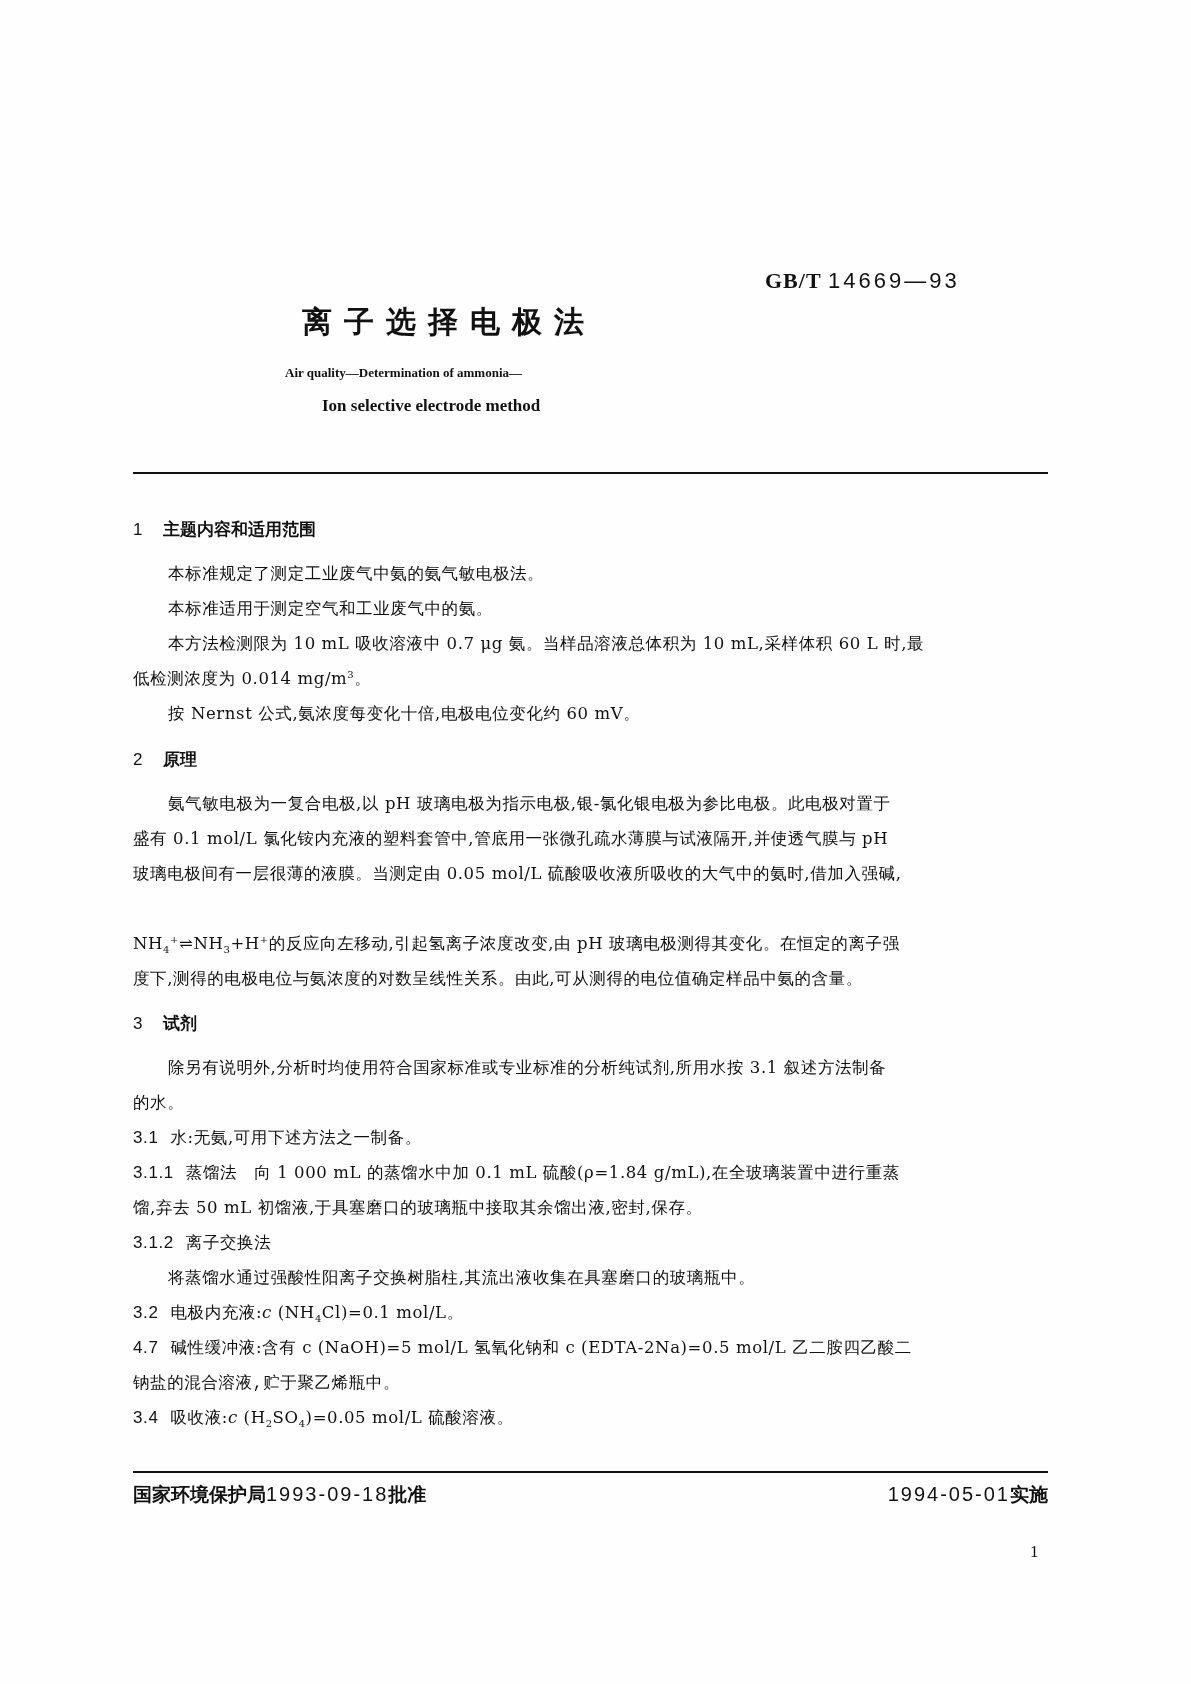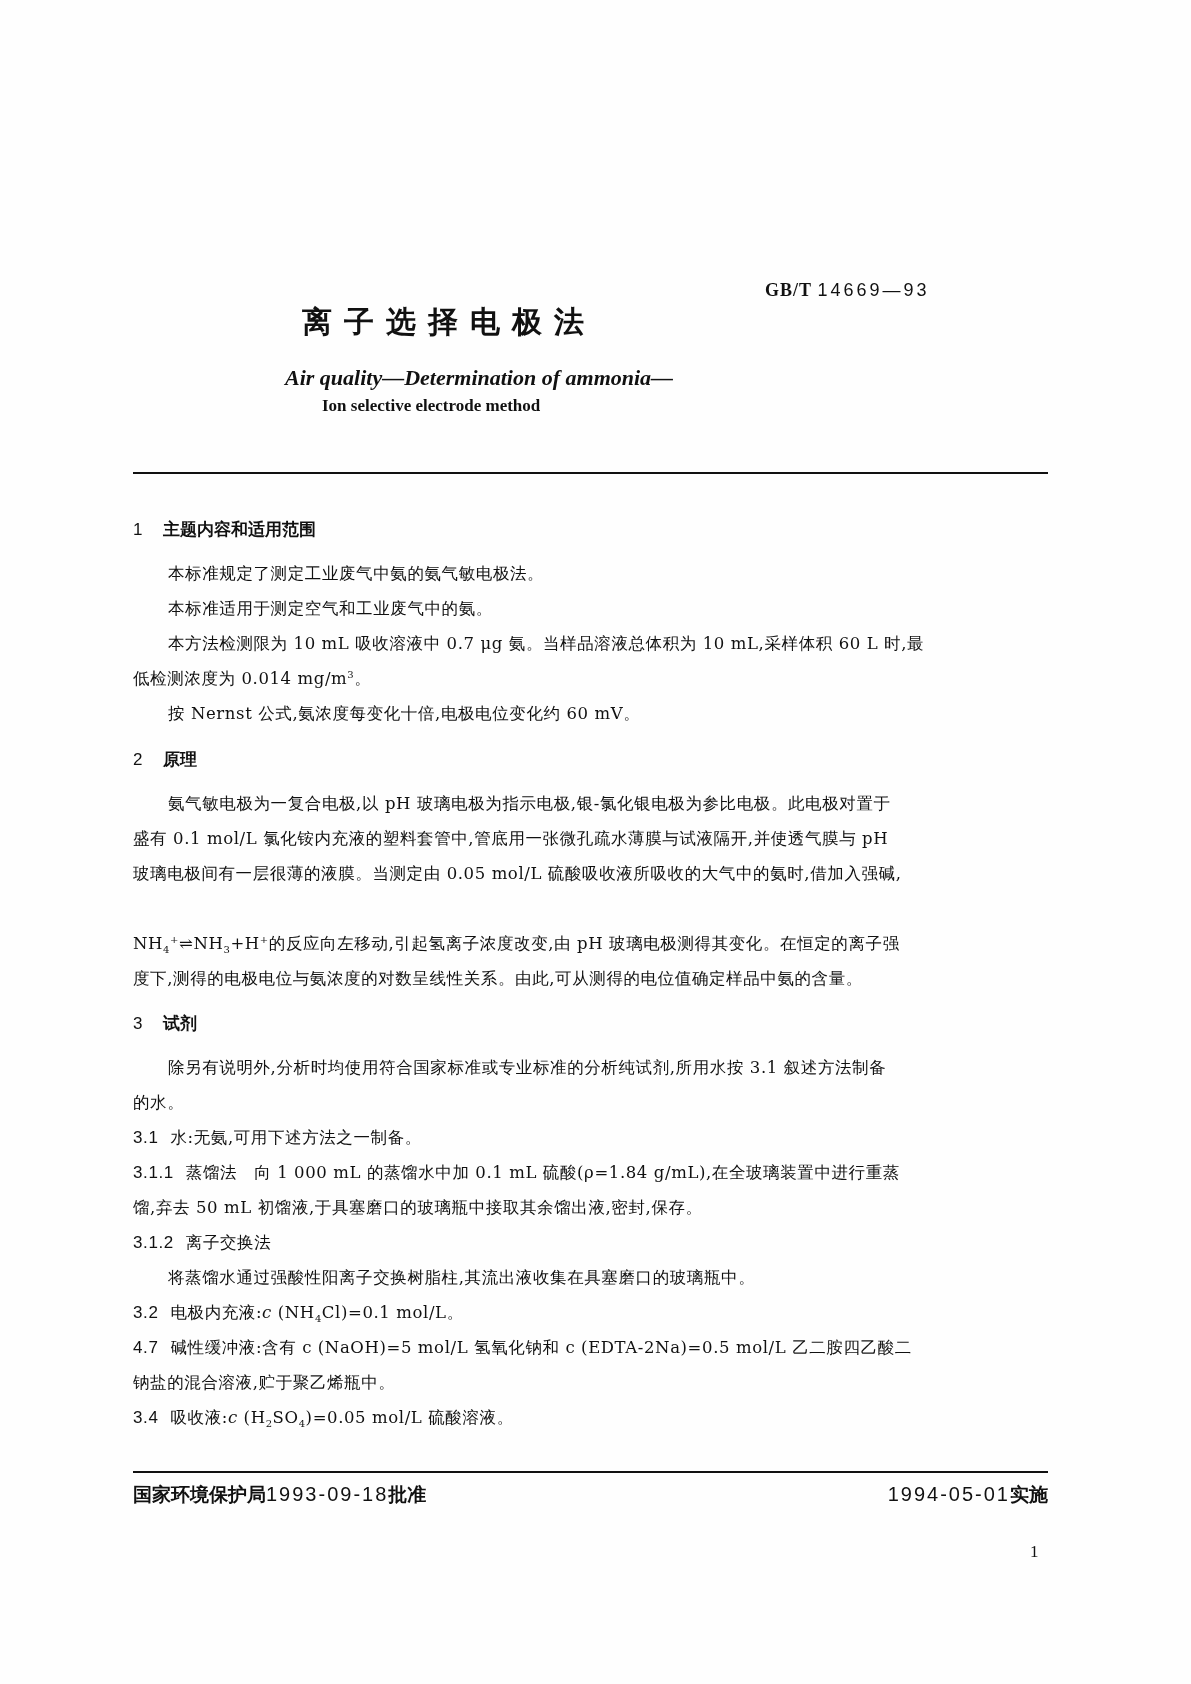--- a/index.html
+++ b/index.html
@@ -8,24 +8,24 @@
     .abs { position: absolute; white-space: nowrap; }
     .serif { font-family: "DejaVu Serif", "Liberation Serif", serif; }
     .sans { font-family: "DejaVu Sans", "Liberation Sans", sans-serif; }
     .lserif { font-family: "Liberation Serif", "DejaVu Serif", serif; }
     .lsans { font-family: "Liberation Sans", "DejaVu Sans", sans-serif; }
 
     .nat-std { left: 290px; top: 170px; font-size: 27px; font-weight: bold; letter-spacing: 6px; }
     .title1 { left: 272px; top: 253px; font-size: 30px; font-weight: bold; letter-spacing: 12px; }
     .title1 .gap { display: inline-block; width: 34px; }
     .title2 { left: 302px; top: 302px; font-size: 30px; font-weight: bold; letter-spacing: 12px; }
-    .std-code { left: 765px; top: 280px; font-size: 18px; letter-spacing: 1px; }
+    .std-code { left: 765px; top: 268px; font-size: 22px; letter-spacing: 1px; }
     .std-code .gb { font-family: "Liberation Serif", serif; font-weight: bold; }
     .std-code .num { font-family: "Liberation Sans", sans-serif; letter-spacing: 3px; }
-    .en1 { left: 285px; top: 365px; font-size: 22px; font-weight: bold; font-style: italic; }
+    .en1 { left: 285px; top: 365px; font-size: 13px; font-weight: bold; }
     .en2 { left: 322px; top: 396px; font-size: 17px; font-weight: bold; }
 
     .rule { position: absolute; background: #111; }
     .rule-top { left: 133px; top: 472px; width: 915px; height: 2px; }
     .rule-bottom { left: 133px; top: 1471px; width: 915px; height: 2px; }
 
     .sec-h { left: 133px; font-size: 17px; font-weight: bold; }
     .sec-h .num { display: inline-block; width: 30px; font-weight: normal; }
     .p { font-size: 16.5px; letter-spacing: 0.6px; }
     .indent { left: 168px; }
@@ -101,21 +101,21 @@
   </div>
   <div class="abs serif p indent" style="top:1267px;">将蒸馏水通过强酸性阳离子交换树脂柱,其流出液收集在具塞磨口的玻璃瓶中。</div>
 
   <div class="abs serif sub-h" style="top:1302px;">
     <span class="num">3.2</span><span>电极内充液:</span><span class="ital">c</span><span> (NH</span><sub>4</sub><span>Cl)=0.1 mol/L。</span>
   </div>
 
   <div class="abs serif sub-h" style="top:1337px;">
     <span class="num">4.7</span><span>碱性缓冲液:含有 c (NaOH)=5 mol/L 氢氧化钠和 c (EDTA-2Na)=0.5 mol/L 乙二胺四乙酸二</span>
   </div>
-  <div class="abs serif p flush" style="top:1372px;">钠盐的混合溶液,贮于聚乙烯瓶中。</div>
+  <div class="abs serif p flush" style="top:1372px;font-family:Liberation Mono, monospace;">钠盐的混合溶液,贮于聚乙烯瓶中。</div>
 
   <div class="abs serif sub-h" style="top:1407px;">
     <span class="num">3.4</span><span>吸收液:</span><span class="ital">c</span><span> (H</span><sub>2</sub><span>SO</span><sub>4</sub><span>)=0.05 mol/L 硫酸溶液。</span>
   </div>
 
   <div class="abs serif sub-h" style="top:1442px;">
   </div>
 
   <div class="rule rule-bottom"></div>
 

